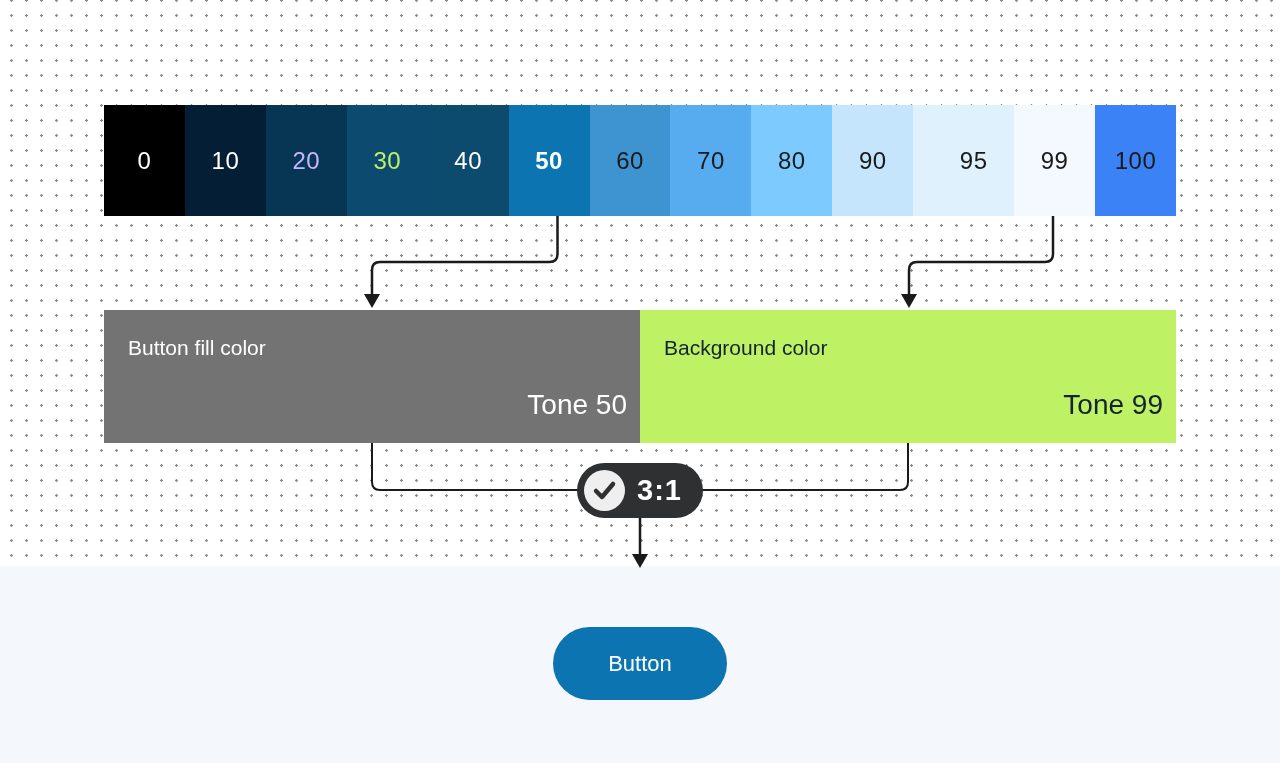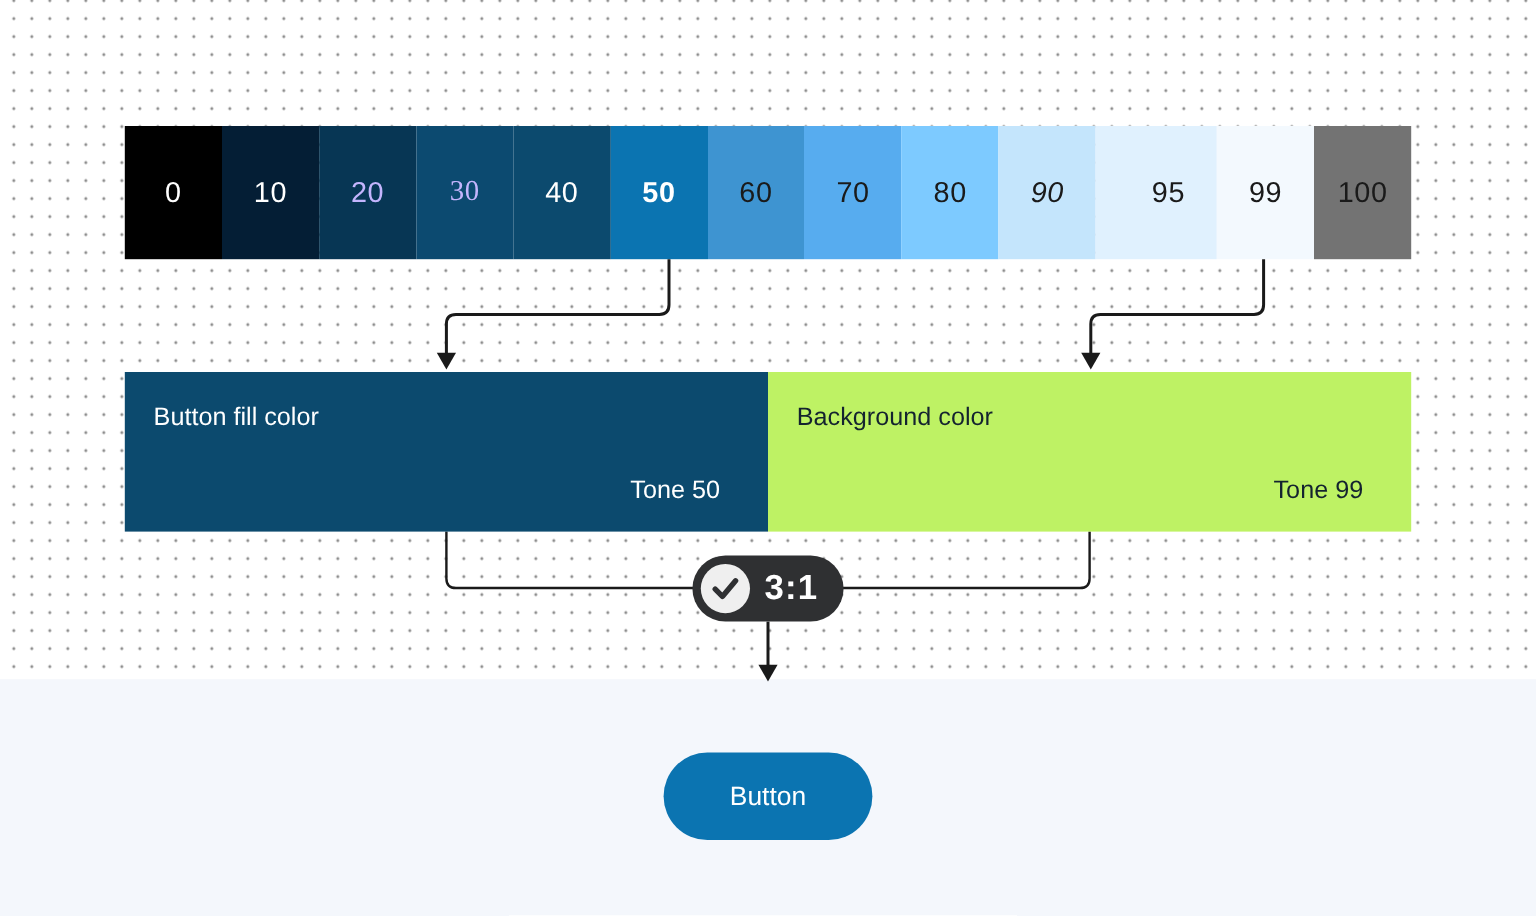--- a/index.html
+++ b/index.html
@@ -59,22 +59,22 @@
     height: 133px;
     box-sizing: border-box;
   }
   .tone-box .box-label {
     position: absolute;
     left: 24px; top: 26px;
     font-size: 21px;
   }
   .tone-box .box-tone {
     position: absolute;
-    right: 40px; bottom: 22px;
-    font-size: 21px;
+    right: 13px; bottom: 22px;
+    font-size: 28px;
   }
   .fill-box { left: 104px; }
   .bg-box   { left: 640px; }
   .contrast-badge {
     position: absolute;
     left: 577px; top: 463px;
     width: 126px; height: 55px;
     border-radius: 28px;
     display: flex;
     align-items: center;
@@ -122,47 +122,47 @@
       <div class="swatch" style="background: rgb(0, 0, 0);">
         <span class="swatch-label" style="color: rgb(255, 255, 255);">0</span>
       </div>
       <div class="swatch" style="background: rgb(4, 30, 53);">
         <span class="swatch-label" style="color: rgb(255, 255, 255);">10</span>
       </div>
       <div class="swatch" style="background: rgb(7, 54, 84);">
         <span class="swatch-label" style="color: #c4b5fd;">20</span>
       </div>
       <div class="swatch" style="background: rgb(12, 74, 112);">
-        <span class="swatch-label" style="color: #c4b5fd; font-family: Liberation Serif, serif;">30</span>
+        <span class="swatch-label" style="color: #bef264;">30</span>
       </div>
       <div class="swatch" style="background: #0c4a6e;">
         <span class="swatch-label" style="color: rgb(255, 255, 255);">40</span>
       </div>
       <div class="swatch" style="background: rgb(11, 116, 177); font-weight: bold;">
         <span class="swatch-label" style="color: rgb(255, 255, 255);">50</span>
       </div>
       <div class="swatch" style="background: rgb(62, 148, 209);">
         <span class="swatch-label" style="color: rgb(26, 26, 26);">60</span>
       </div>
       <div class="swatch" style="background: rgb(87, 172, 239);">
         <span class="swatch-label" style="color: rgb(26, 26, 26);">70</span>
       </div>
       <div class="swatch" style="background: rgb(125, 202, 255);">
         <span class="swatch-label" style="color: rgb(26, 26, 26);">80</span>
       </div>
-      <div class="swatch" style="background: rgb(196, 229, 252); font-style: italic;">
+      <div class="swatch" style="background: rgb(196, 229, 252);">
         <span class="swatch-label" style="color: rgb(26, 26, 26);">90</span>
       </div>
       <div class="swatch" style="background: rgb(224, 241, 254); padding-left: 20px;">
         <span class="swatch-label" style="color: rgb(26, 26, 26);">95</span>
       </div>
       <div class="swatch" style="background: rgb(243, 249, 254);">
         <span class="swatch-label" style="color: rgb(26, 26, 26); text-align: center;">99</span>
       </div>
-      <div class="swatch" style="background: #737373;">
+      <div class="swatch" style="background: #3b82f6;">
         <span class="swatch-label" style="color: rgb(26, 26, 26);">100</span>
       </div>
     </div>
 
   <svg class="connector-svg" viewBox="0 0 1280 763" xmlns="http://www.w3.org/2000/svg">
     <g id="connector-group" fill="none" stroke="#1a1a1a">
 
       <path stroke-width="2.5" d="M557.5,216 L557.5,254 Q557.5,262 549.5,262 L380,262 Q372,262 372,270 L372,296"></path>
       <polygon stroke="none" fill="#1a1a1a" points="364,294 380,294 372,308"></polygon>
 
@@ -171,21 +171,21 @@
 
       <path stroke-width="2" d="M372,443 L372,482 Q372,490 380,490 L578,490"></path>
 
       <path stroke-width="2" d="M908,443 L908,482 Q908,490 900,490 L702,490"></path>
 
       <path stroke-width="2.5" d="M640,518 L640,556"></path>
       <polygon stroke="none" fill="#1a1a1a" points="632,554 648,554 640,568"></polygon>
     </g>
   </svg>
 
-  <div class="tone-box fill-box" id="fill-box" style="background: #0c4a6e; color: rgb(255, 255, 255);">
+  <div class="tone-box fill-box" id="fill-box" style="background: #737373; color: rgb(255, 255, 255);">
     <span class="box-label">Button fill color</span>
     <span class="box-tone">Tone 50</span>
   </div>
 
   <div class="tone-box bg-box" id="bg-box" style="background: #bef264; color: rgb(20, 35, 47); text-align: center;">
     <span class="box-label">Background color</span>
     <span class="box-tone">Tone 99</span>
   </div>
 
   <div class="contrast-badge" id="contrast-badge" style="background: rgb(47, 48, 50);">

